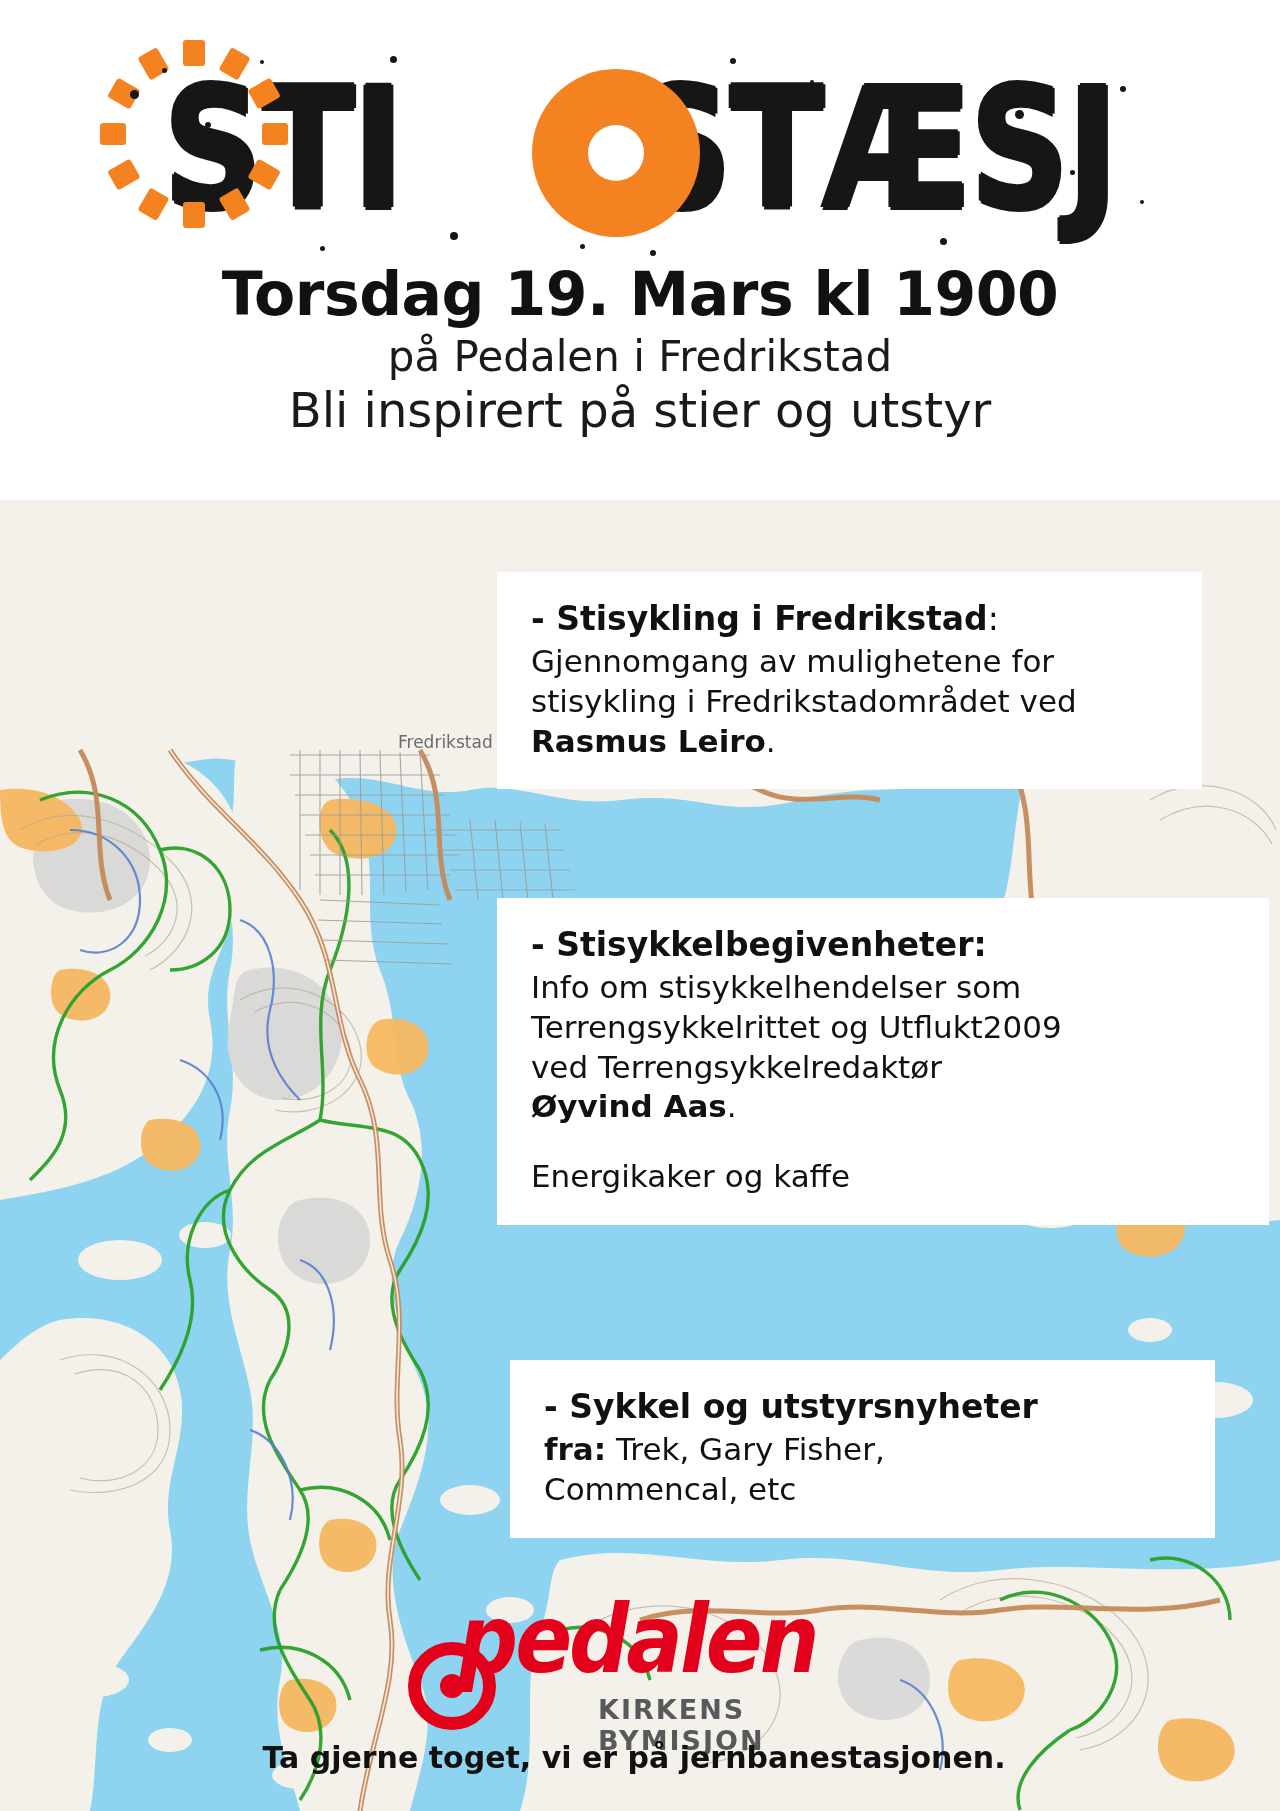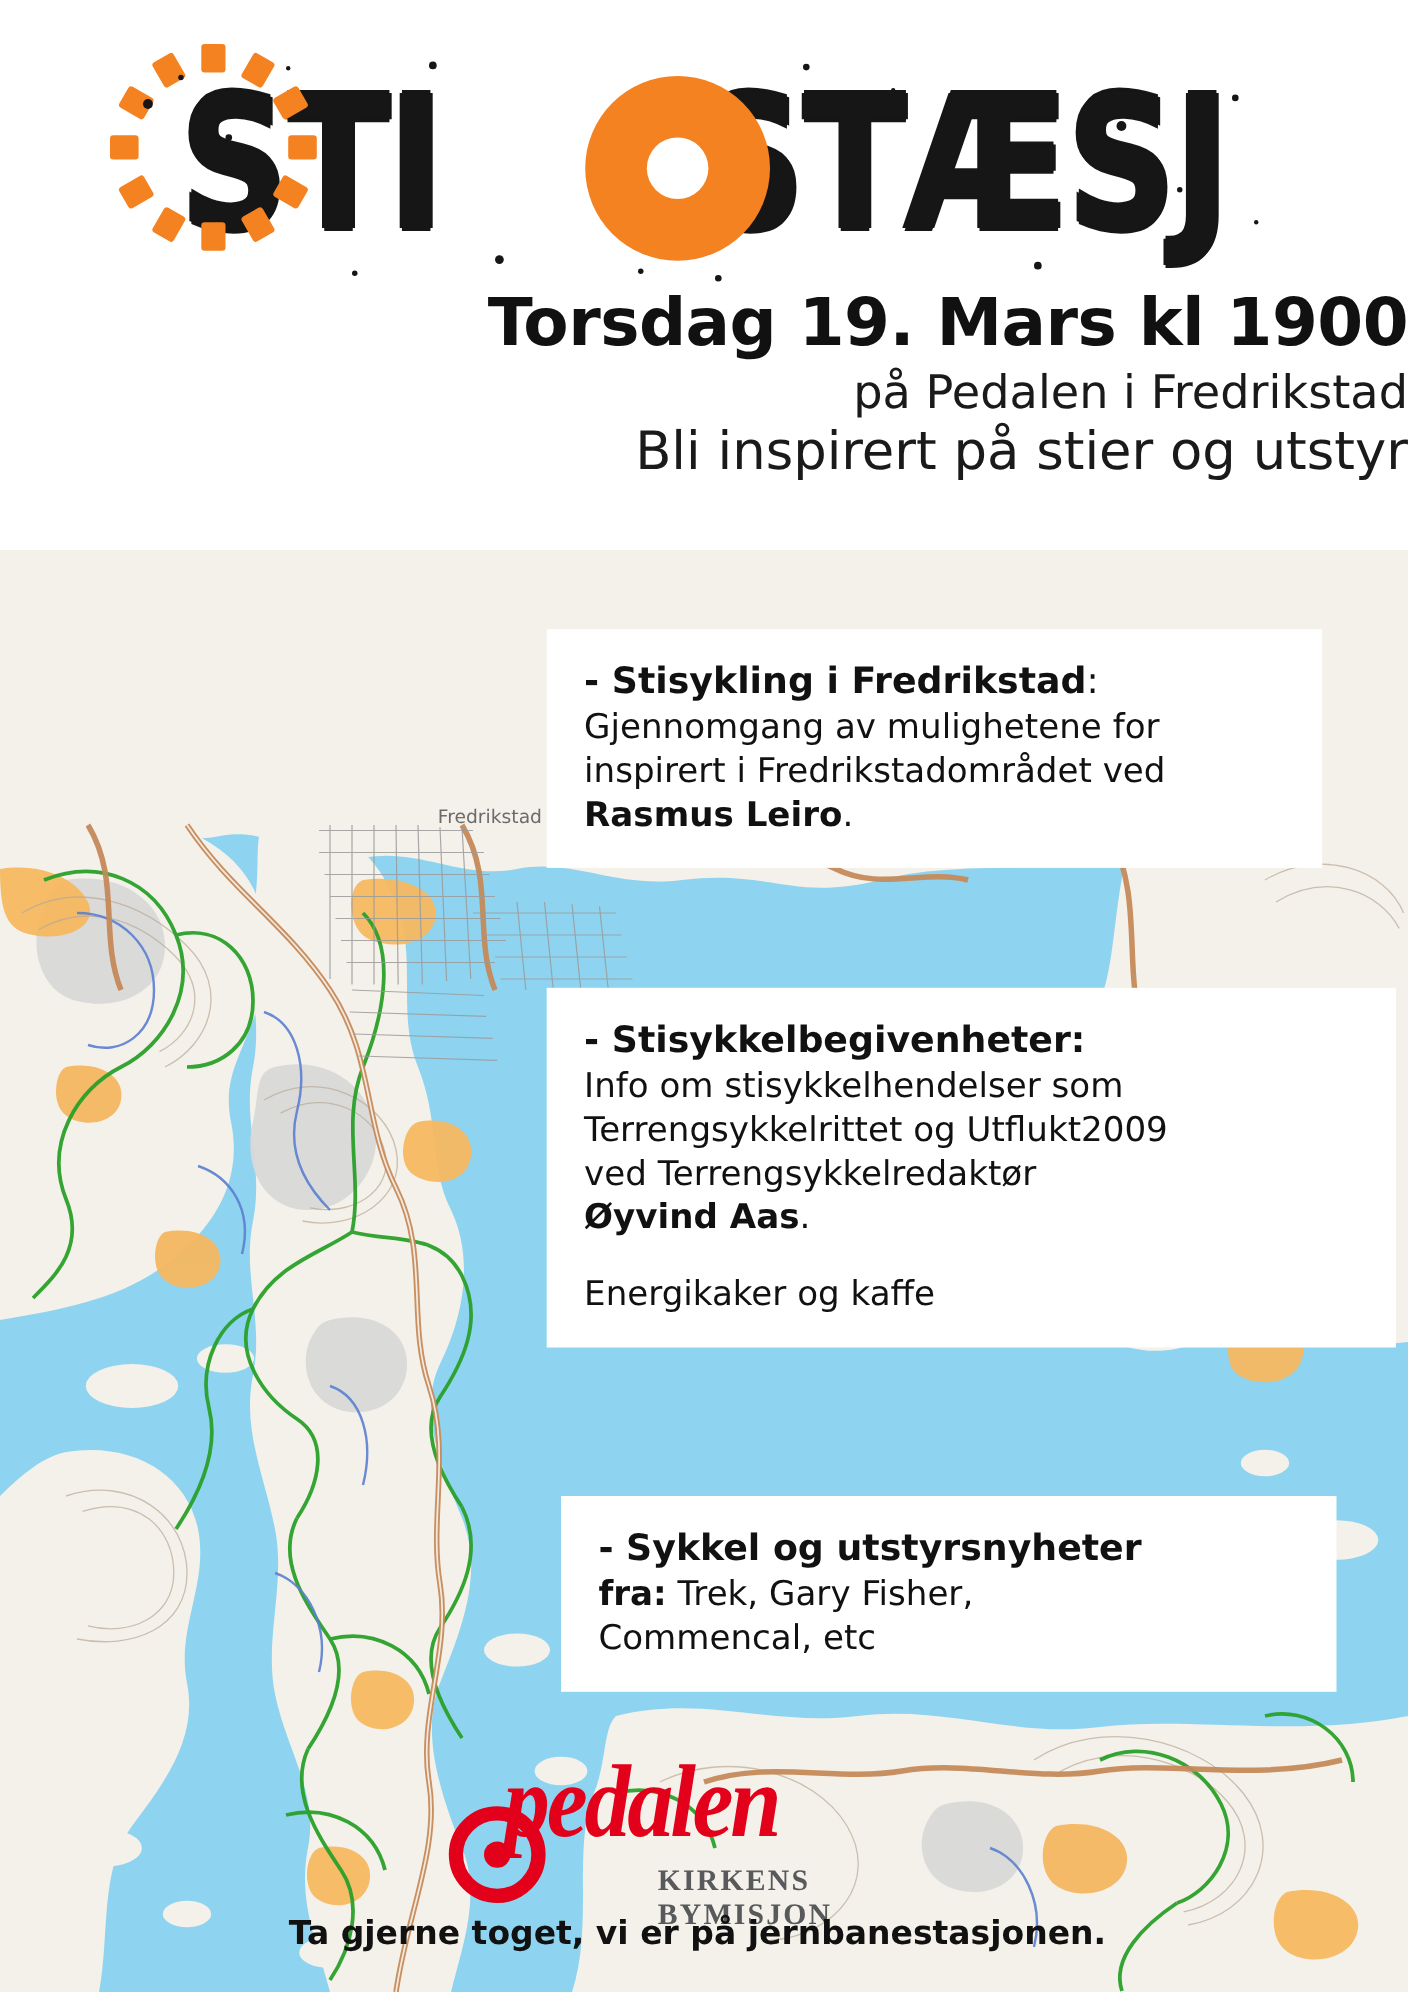--- a/index.html
+++ b/index.html
@@ -101,21 +101,21 @@
     background: #161616;
     border-radius: 50%;
     z-index: 4;
   }
 
   .title-block {
     position: absolute;
     top: 262px;
     left: 0;
     width: 1280px;
-    text-align: right;
+    text-align: center;
   }
   .title-main {
     font-size: 60px;
     font-weight: bold;
     color: #111111;
     letter-spacing: -0.5px;
     line-height: 1.08;
   }
   .title-sub1 {
     font-size: 42px;
@@ -165,21 +165,20 @@
   #panel-2 { top: 898px; left: 497px; width: 772px; }
   #panel-3 { top: 1340px; left: 510px; width: 705px; margin-top: 20px; }
 
   
   .pedalen {
     position: absolute;
     top: 1588px;
     left: 400px;
     width: 500px;
     height: 150px;
-    font-family: Liberation Serif, serif;
   }
   .pedalen-word {
     position: absolute;
     left: 58px;
     top: 4px;
     font-size: 84px;
     font-weight: bold;
     font-style: italic;
     color: #e2001a;
     letter-spacing: -3px;
@@ -396,21 +395,21 @@
         <text x="398" y="248" font-family="DejaVu Sans, sans-serif" font-size="17" fill="#6b6b6b">Fredrikstad</text>
       </g>
     </svg>
   </div>
 
   <div class="panel" id="panel-1">
     <p class="lead">
       <span class="dash">- </span><span>Stisykling i Fredrikstad</span><span style="font-weight:normal">:</span>
     </p>
     <p>Gjennomgang av mulighetene for</p>
-    <p>inspirert i Fredrikstadområdet ved</p>
+    <p>stisykling i Fredrikstadområdet ved</p>
     <p>
       <span class="bold">Rasmus Leiro</span><span>.</span>
     </p>
   </div>
 
   <div class="panel" id="panel-2">
     <p class="lead">
       <span class="dash">- </span><span>Stisykkelbegivenheter:</span>
     </p>
     <p>Info om stisykkelhendelser som</p>

